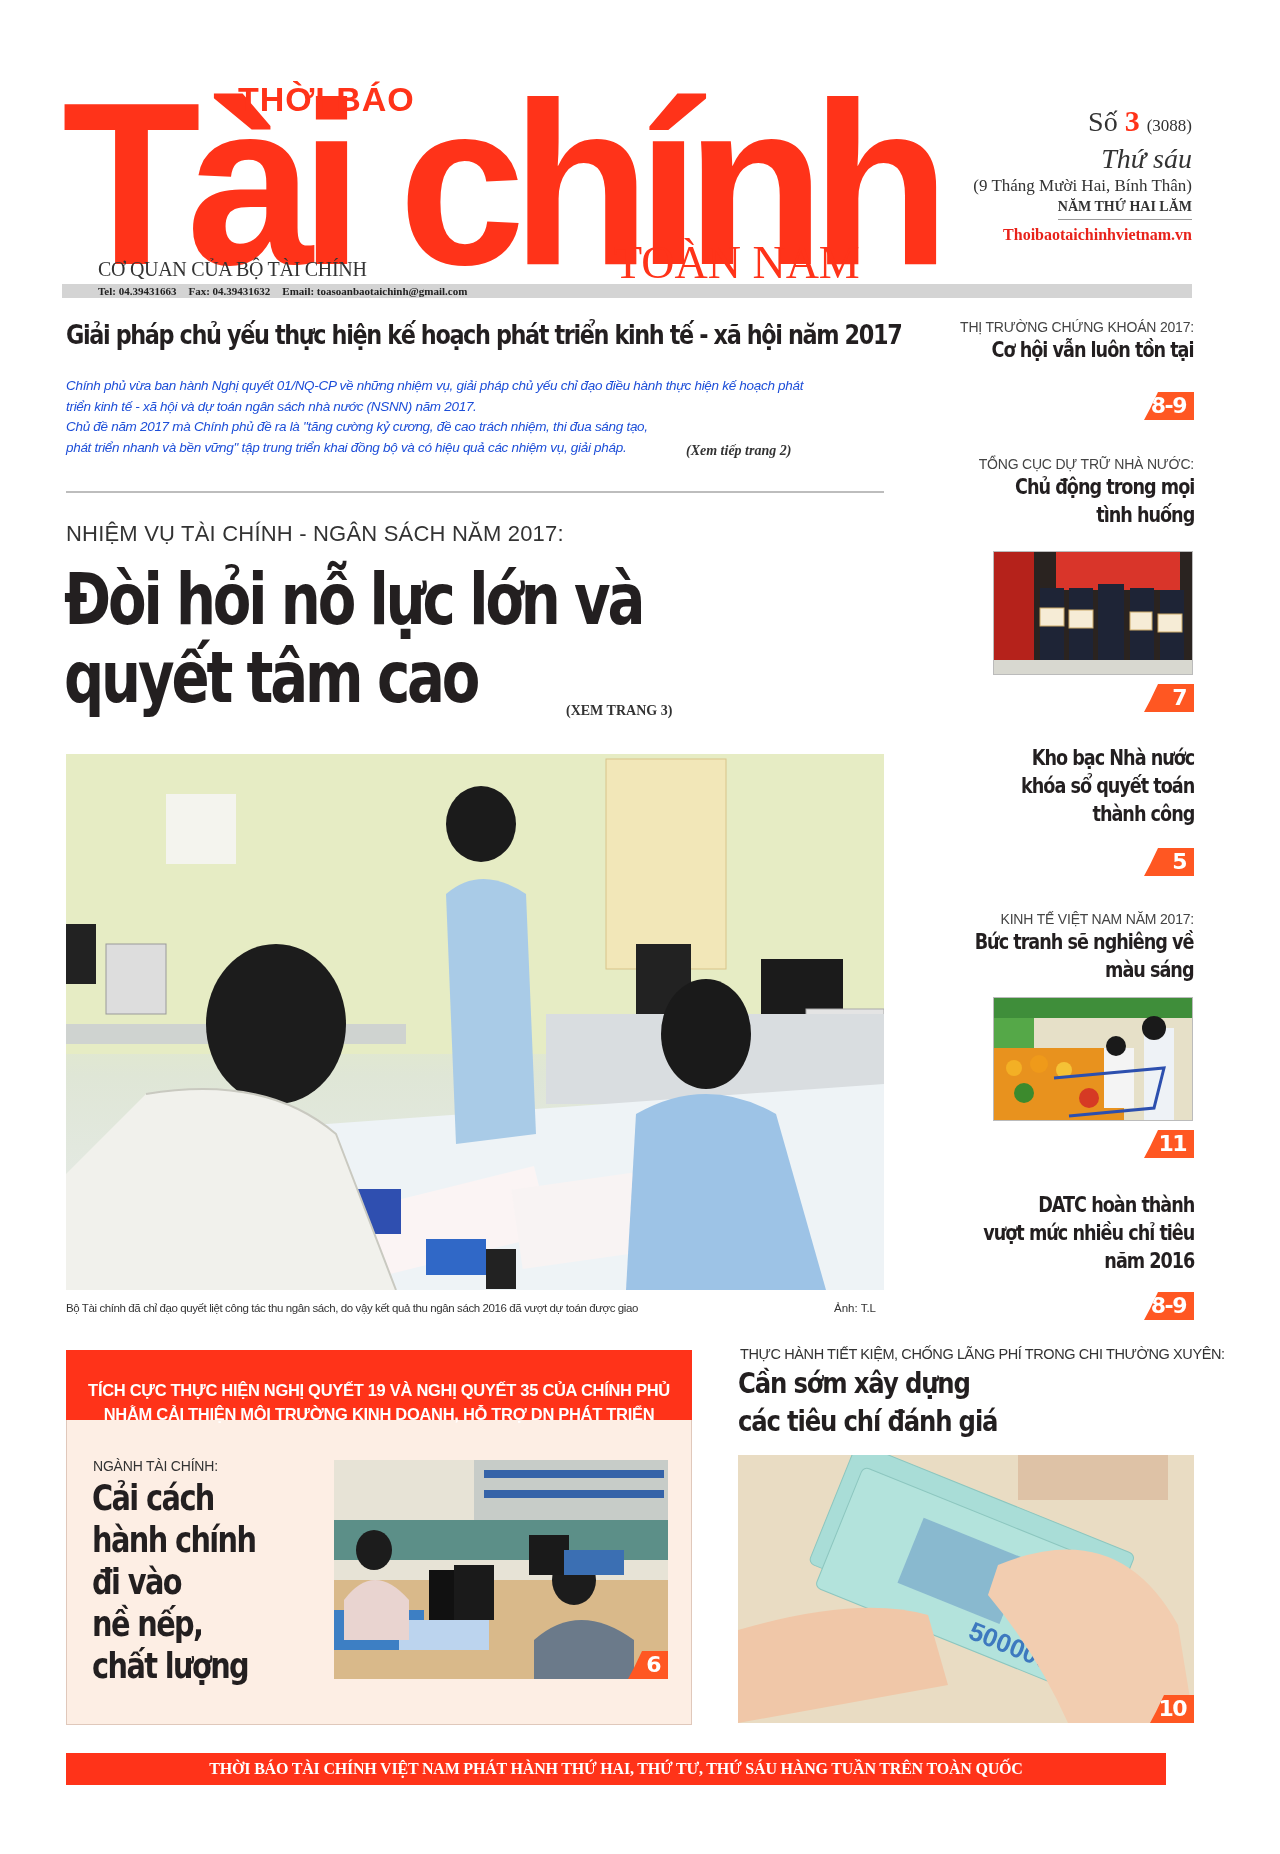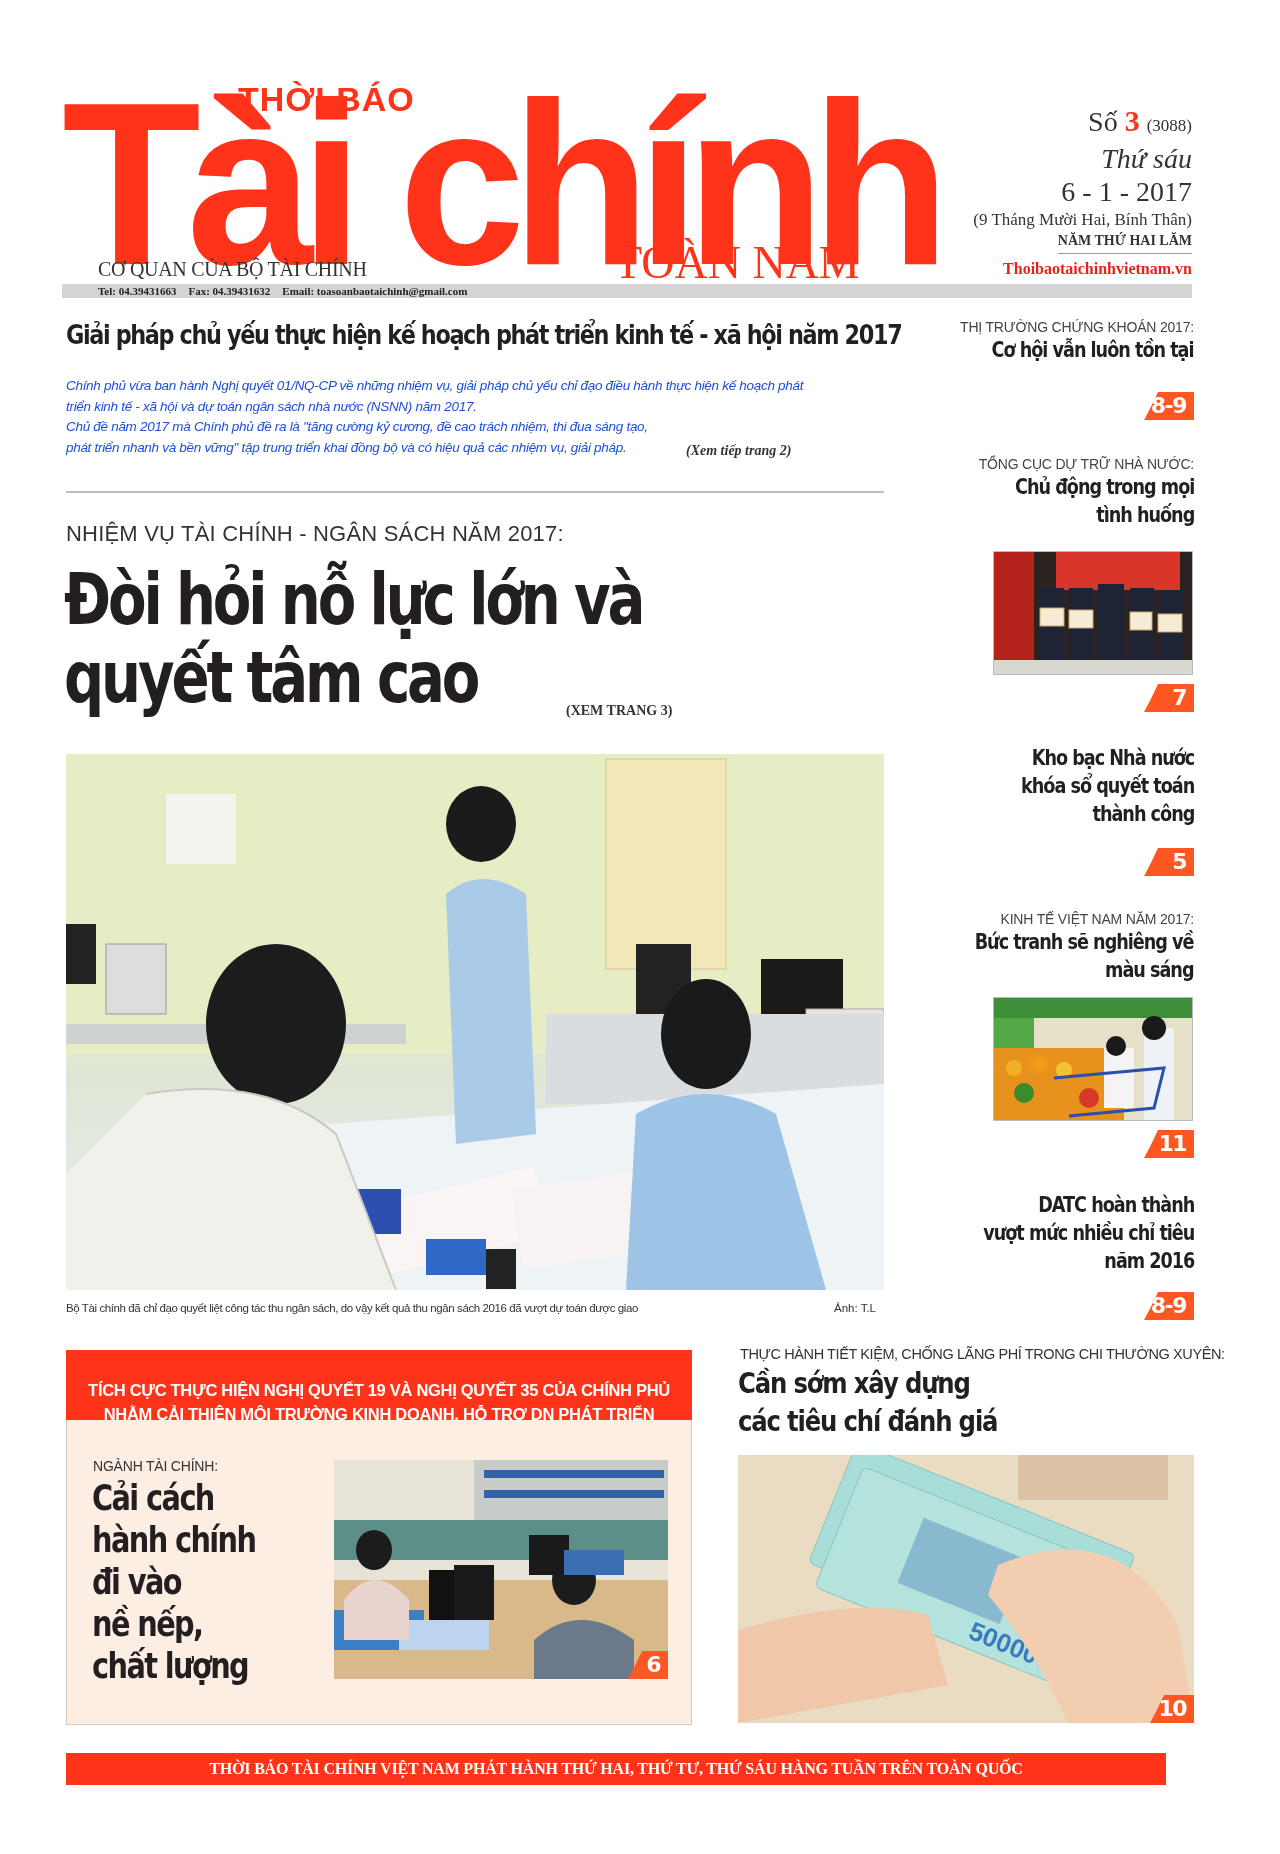--- a/index.html
+++ b/index.html
@@ -134,21 +134,20 @@
   <span>Email: toasoanbaotaichinh@gmail.com</span>
 </div>
 
 <div class="abs issue-block">
   <div class="issue-no">
     <span>Số</span>
     <span class="big">3</span>
     <span class="small">(3088)</span>
   </div>
   <div class="issue-day">Thứ sáu</div>
-  <div class="issue-date">6 - 1 - 2017</div>
   <div class="issue-lunar">(9 Tháng Mười Hai, Bính Thân)</div>
   <div><span class="issue-year">NĂM THỨ HAI LĂM</span></div>
   <div class="issue-site">Thoibaotaichinhvietnam.vn</div>
 </div>
 
 <div class="abs lead-headline">Giải pháp chủ yếu thực hiện kế hoạch phát triển kinh tế - xã hội năm 2017</div>
 <div class="abs lead-summary">
   <div>Chính phủ vừa ban hành Nghị quyết 01/NQ-CP về những nhiệm vụ, giải pháp chủ yếu chỉ đạo điều hành thực hiện kế hoạch phát triển kinh tế - xã hội và dự toán ngân sách nhà nước (NSNN) năm 2017.</div>
   <div style="width:600px">Chủ đề năm 2017 mà Chính phủ đề ra là "tăng cường kỷ cương, đề cao trách nhiệm, thi đua sáng tạo, phát triển nhanh và bền vững" tập trung triển khai đồng bộ và có hiệu quả các nhiệm vụ, giải pháp.</div>
 </div>

